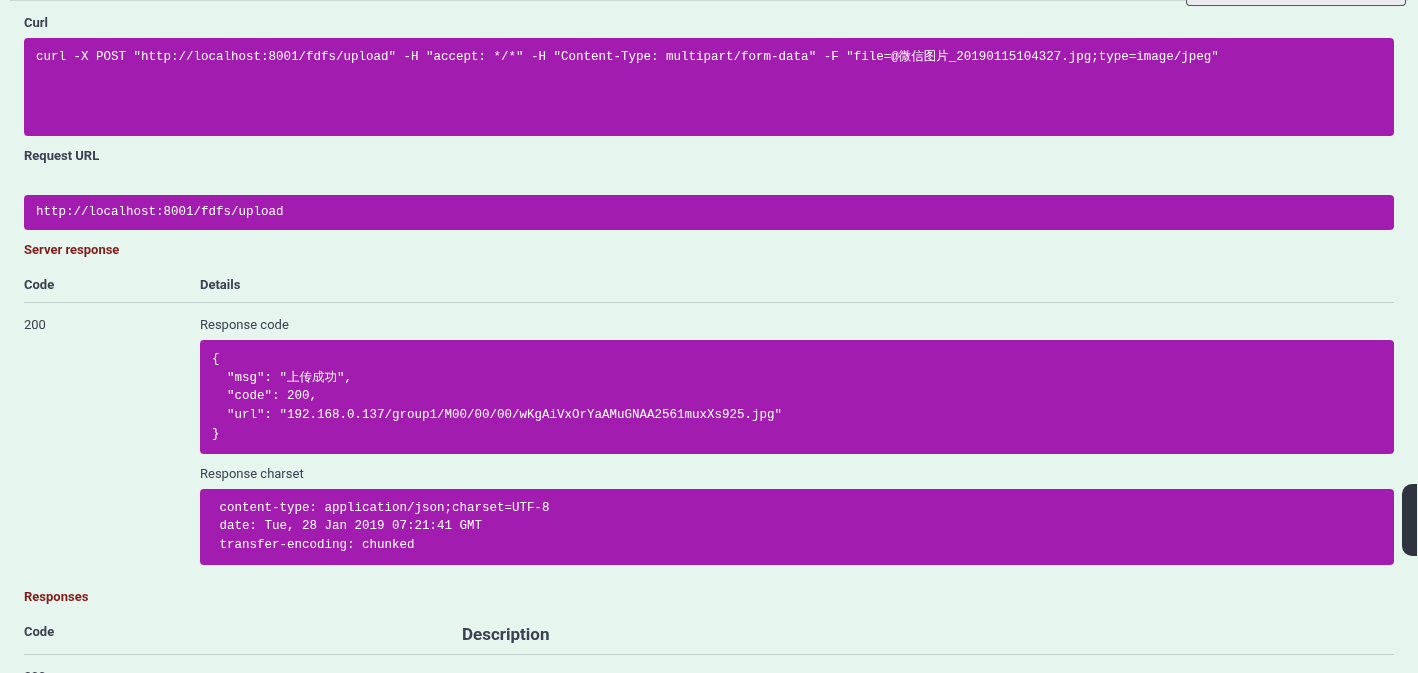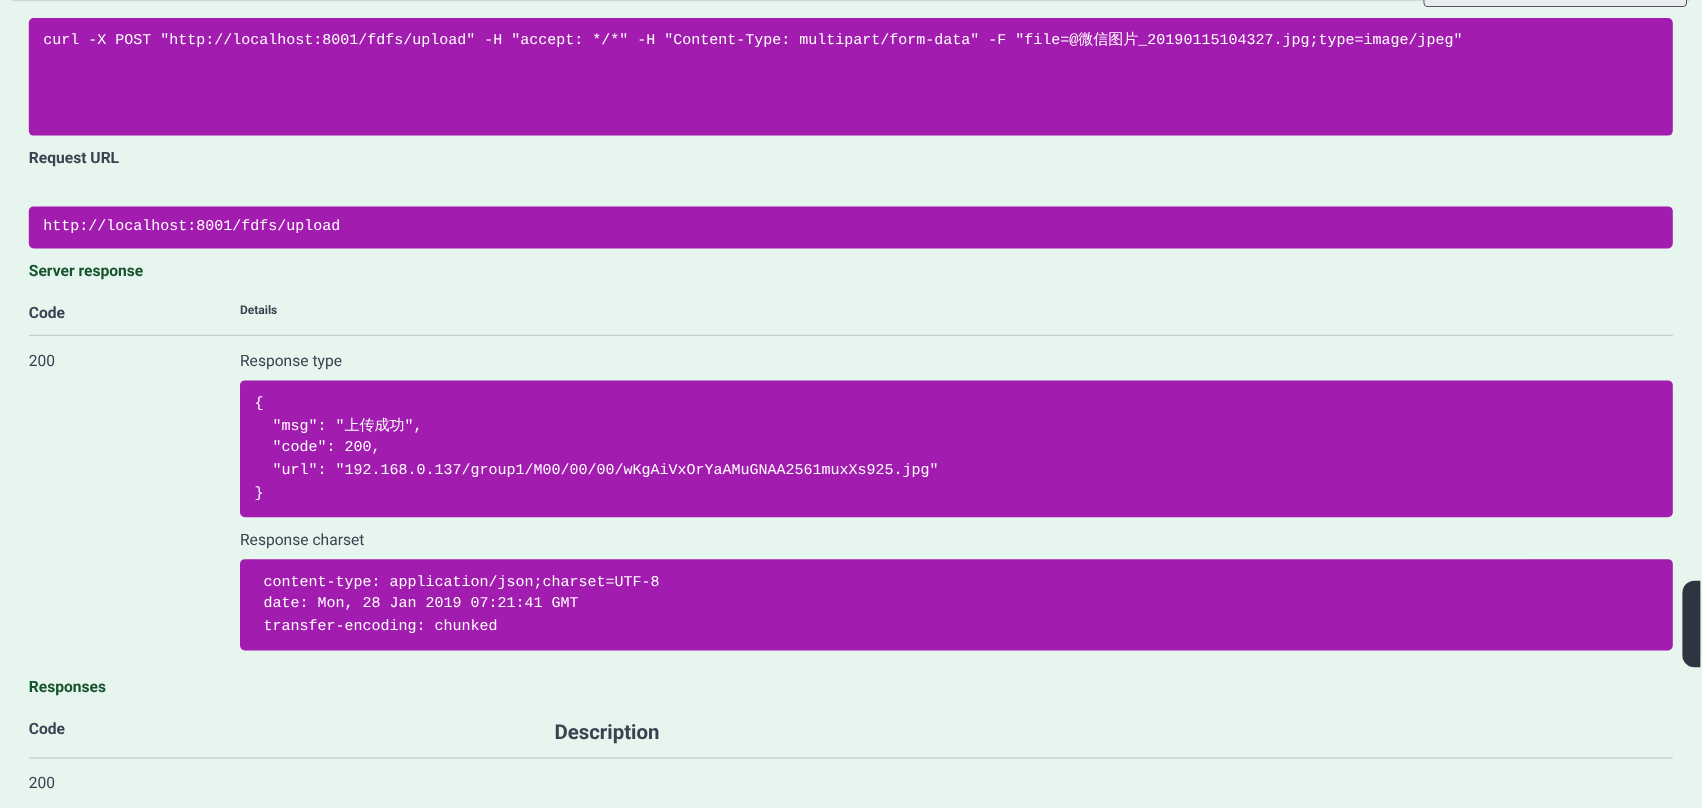--- a/index.html
+++ b/index.html
@@ -44,37 +44,37 @@
     min-height: 34px;
     margin-top: 32px;
   }
   .code-block.italic {
     font-style: italic;
     font-size: 18px;
   }
   .subheader {
     font-size: 13px;
     font-weight: 700;
-    color: #14532d;
+    color: #7f1d1d;
     margin: 12px 0 10px 0;
   }
   .row-header {
     display: flex;
     border-bottom: 1px solid rgba(59,65,81,0.2);
     padding: 10px 0 10px 0;
   }
   .row-header .col1 {
     width: 176px;
     font-size: 13px;
     font-weight: 700;
     color: #3b4151;
   }
   .row-header .col2 {
     flex: 1;
-    font-size: 10px;
+    font-size: 13px;
     font-weight: 700;
     color: #3b4151;
   }
   .res-row {
     display: flex;
     padding-top: 14px;
   }
   .res-code {
     width: 176px;
     font-size: 13px;
@@ -147,45 +147,46 @@
 </head>
 <body>
 
 <div class="corner-btn"></div>
 <div class="float-badge"></div>
 
 <div class="outer">
   <div class="top-divider"></div>
   <div class="container">
 
+    <div class="section-label">Curl</div>
     <pre class="code-block tall">curl -X POST "http://localhost:8001/fdfs/upload" -H "accept: */*" -H "Content-Type: multipart/form-data" -F "file=@微信图片_20190115104327.jpg;type=image/jpeg"</pre>
 
     <div class="section-label">Request URL</div>
     <pre class="code-block short">http://localhost:8001/fdfs/upload</pre>
 
     <div class="subheader">Server response</div>
 
     <div class="row-header">
       <div class="col1">Code</div>
       <div class="col2">Details</div>
     </div>
 
     <div class="res-row">
       <div class="res-code">200</div>
       <div class="res-details">
-        <div class="detail-label">Response type</div>
+        <div class="detail-label">Response code</div>
         <pre class="code-block">{
   "msg": "上传成功",
   "code": 200,
   "url": "192.168.0.137/group1/M00/00/00/wKgAiVxOrYaAMuGNAA2561muxXs925.jpg"
 }</pre>
 
         <div class="detail-label">Response charset</div>
         <pre class="code-block"> content-type: application/json;charset=UTF-8
- date: Mon, 28 Jan 2019 07:21:41 GMT
+ date: Tue, 28 Jan 2019 07:21:41 GMT
  transfer-encoding: chunked</pre>
       </div>
     </div>
 
     <div class="subheader">Responses</div>
 
     <div class="responses-table-header">
       <div class="c1">Code</div>
       <div class="c2">Description</div>
     </div>

